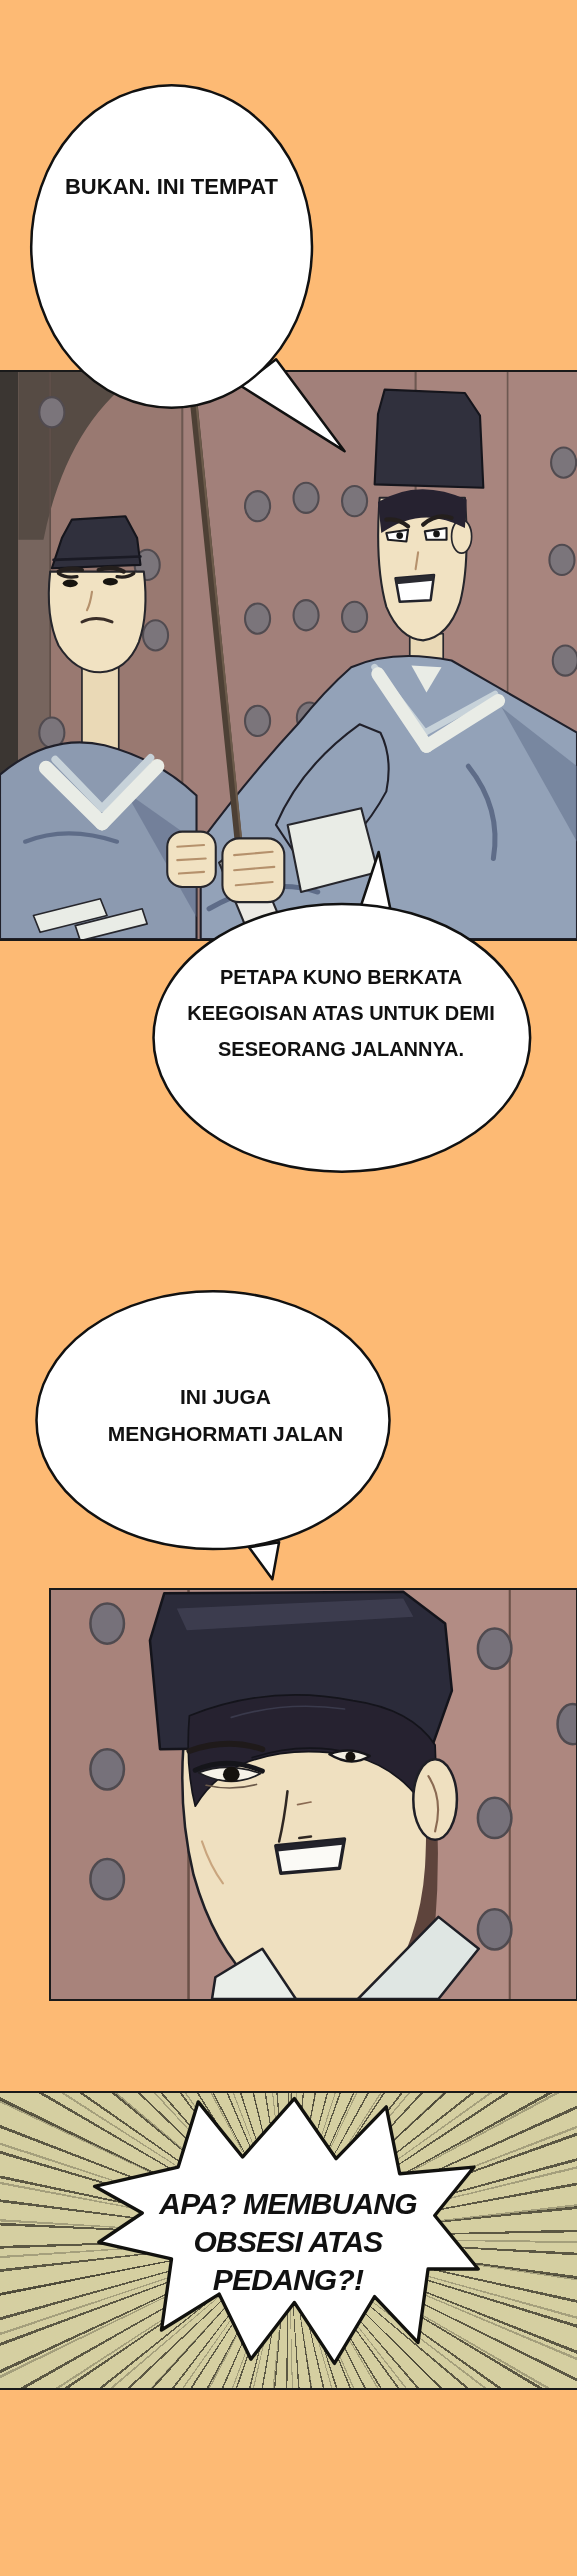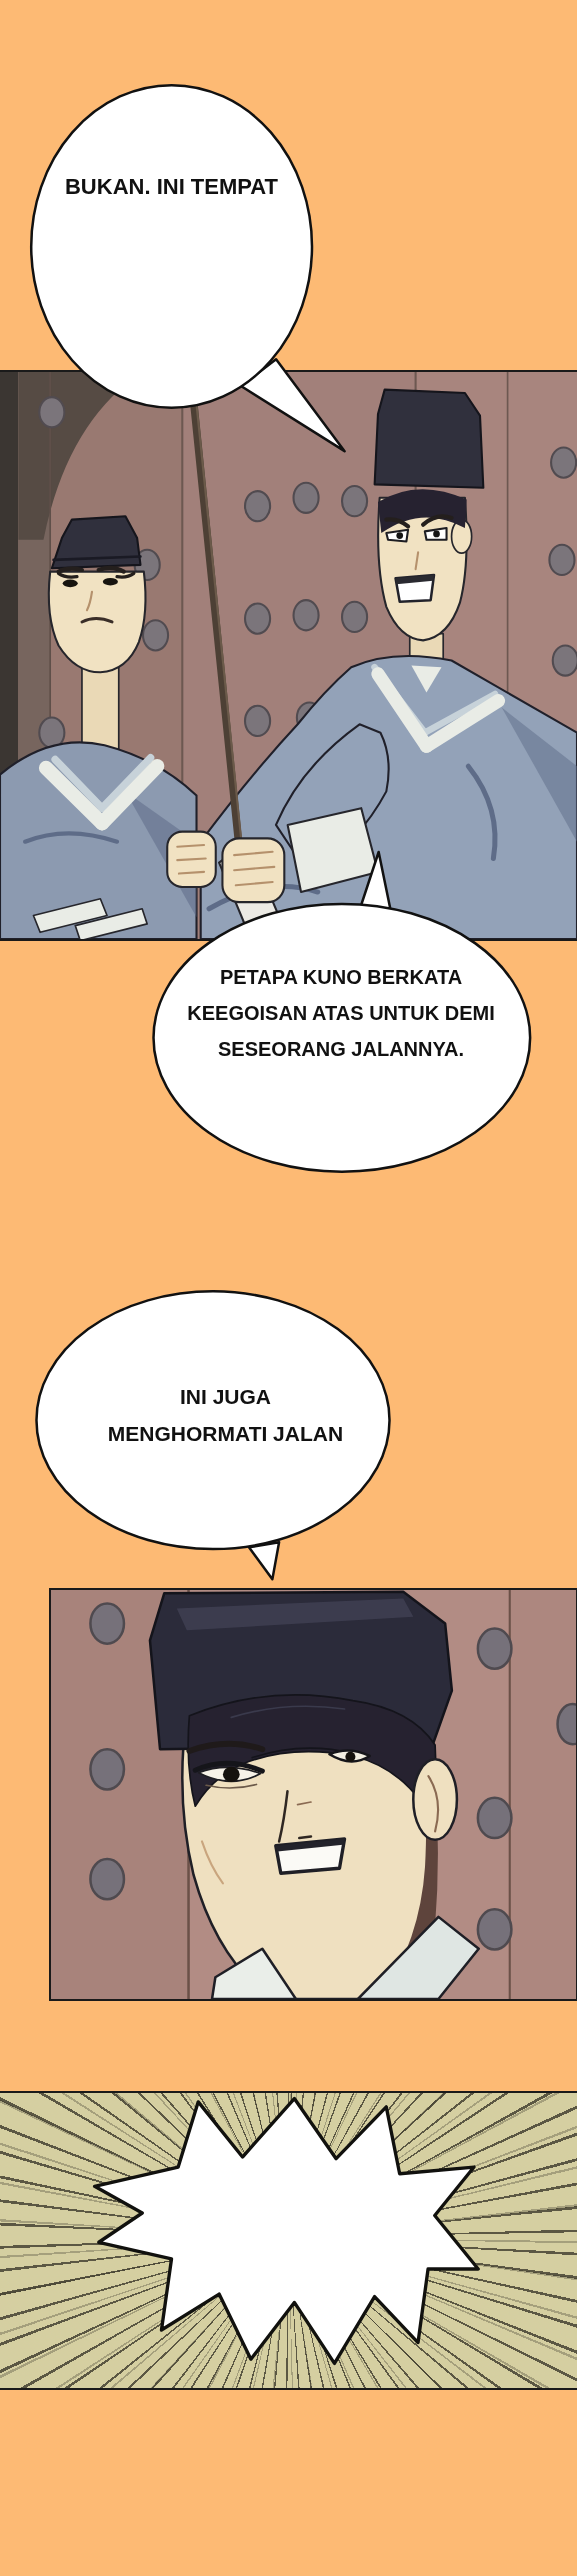--- a/index.html
+++ b/index.html
@@ -199,15 +199,20 @@
 
   <svg class="bubble-svg" style="left:33px;top:1288px;width:360px;height:297px;" viewBox="0 0 430 355">
     <path d="M258,310 L286,348 L294,304 Z" fill="#ffffff" stroke="#111111" stroke-width="3" stroke-linejoin="round"></path>
     <ellipse cx="215" cy="158" rx="211" ry="154" fill="#ffffff" stroke="#111111" stroke-width="3"></ellipse>
   </svg>
   <div class="btxt" id="bubble3-text">
     <span>INI JUGA</span>
     <span>MENGHORMATI JALAN</span>
   </div>
 
+  <div class="btxt" id="burst-text">
+    <span>APA? MEMBUANG</span>
+    <span>OBSESI ATAS</span>
+    <span>PEDANG?!</span>
+  </div>
 
 </div>
 
 
 </body></html>

